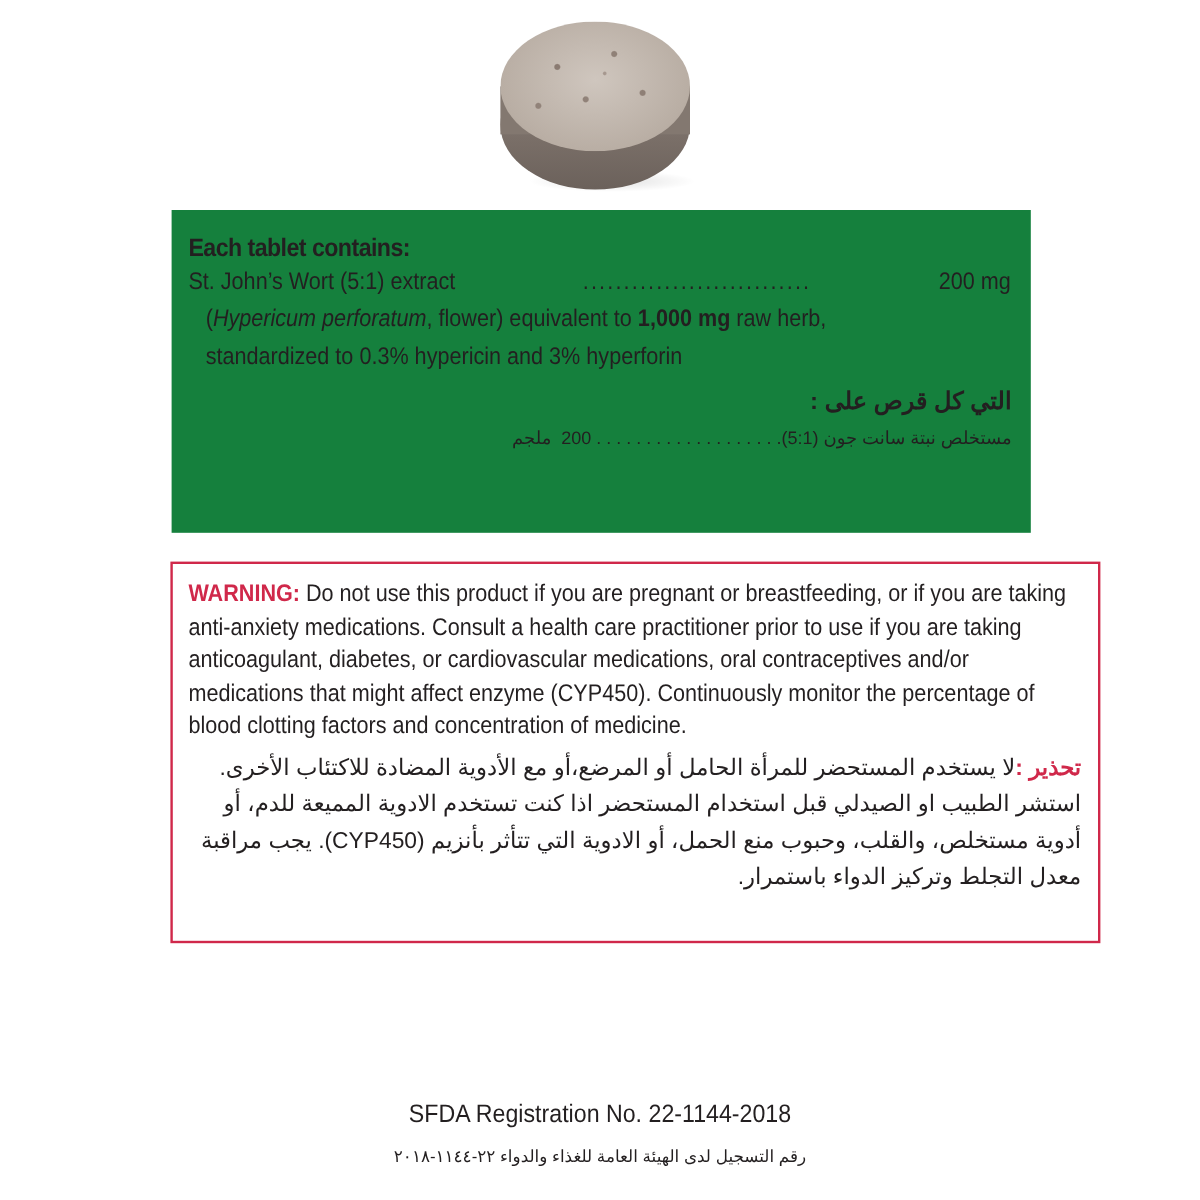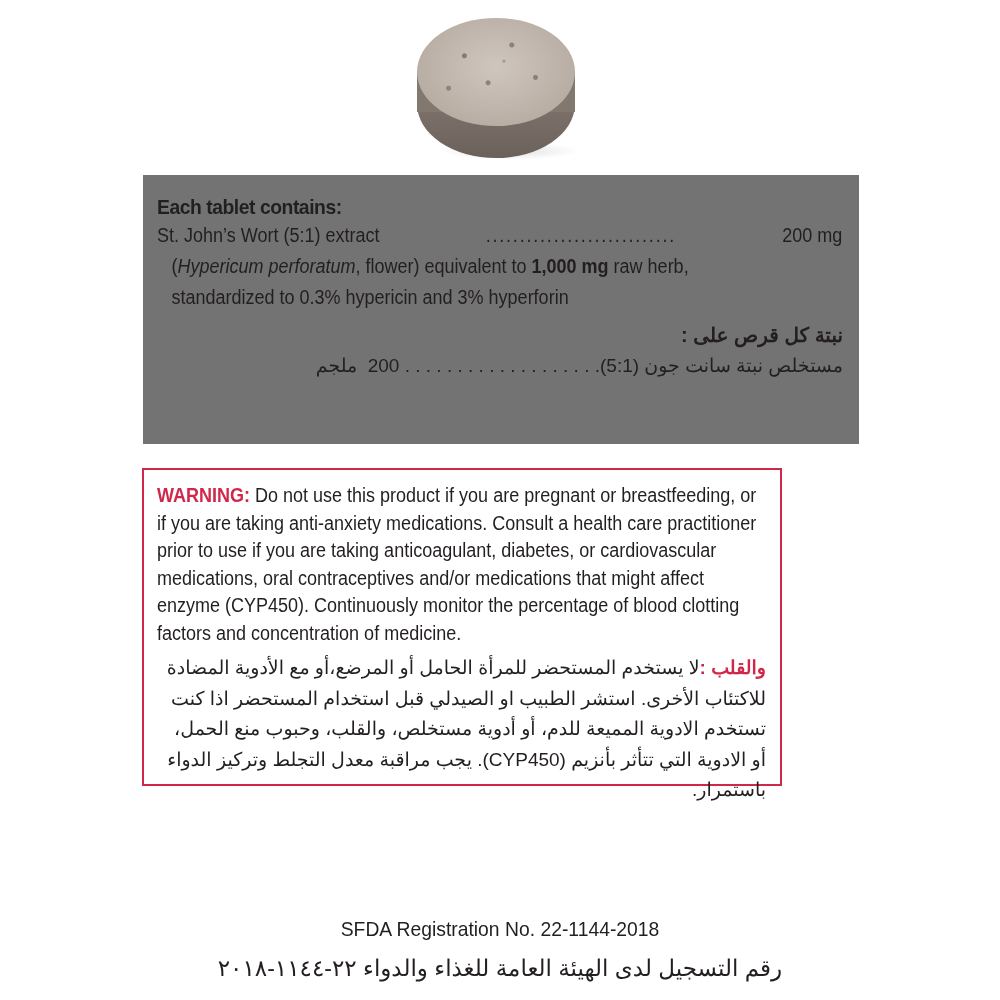--- a/index.html
+++ b/index.html
@@ -27,45 +27,45 @@
   }
   .tablet-band {
     position:absolute; left:17px; top:62px; width:158px; height:40px; background:#837870; z-index:1;
   }
   .tablet-shadow {
     position:absolute; left:40px; top:132px; width:140px; height:18px; border-radius:50%;
     background: radial-gradient(ellipse, rgba(0,0,0,.12), transparent 70%);
   }
 
   .ingredients {
-    position:absolute; left:143px; top:175px; width:716px; height:269px; background:#737373;
+    position:absolute; left:143px; top:175px; width:716px; height:269px; background:#15803d;
     box-sizing:border-box; padding:18px 16px 0 14px;
   }
   .ing-title { font-weight:bold; font-size:21px; letter-spacing:-0.5px; margin:0; line-height:27px; transform:scaleX(.92); transform-origin:left; }
   .ing-line { font-size:20px; line-height:31px; transform:scaleX(.9); transform-origin:left; white-space:nowrap; }
   .row { display:flex; justify-content:space-between; width:111%; }
   .indent { padding-left:16px; }
   .dots { letter-spacing:2px; }
   .ar-block { direction:rtl; text-align:right; margin-top:8px; }
   .ar-title { font-weight:bold; font-size:20px; line-height:29px; }
-  .ar-line { font-size:19px; line-height:31px; white-space:nowrap; }
+  .ar-line { font-size:15px; line-height:31px; white-space:nowrap; }
   b.num { font-weight:bold; }
 
   .warning {
-    position:absolute; left:142px; top:468px; width:640px; height:318px; box-sizing:border-box;
+    position:absolute; left:142px; top:468px; width:775px; height:318px; box-sizing:border-box;
     border:2.5px solid #d0284a; padding:12px 14px 0 13px;
   }
   .warn-en { font-size:20px; line-height:27.5px; transform:scaleX(.9); transform-origin:left top; width:111%; }
   .warn-label { color:#d0284a; font-weight:bold; }
   .warn-ar { direction:rtl; text-align:right; font-size:19px; line-height:30.5px; margin-top:6px; }
   .warn-ar .warn-label { color:#d0284a; }
 
   .footer { position:absolute; left:0; width:1000px; text-align:center; }
   .reg-en { top:917px; font-size:21px; transform:scaleX(.92); }
-  .reg-ar { top:955px; font-size:23px; direction:rtl; }
+  .reg-ar { top:955px; font-size:14px; direction:rtl; }
 </style>
 </head>
 <body>
 
 <div class="tablet-wrap">
   <div class="tablet-shadow"></div>
   <div class="tablet-side"></div>
   <div class="tablet-band"></div>
   <div class="tablet-top"></div>
 </div>
@@ -74,26 +74,26 @@
   <h2 class="ing-title">Each tablet contains:</h2>
   <div class="ing-line row">
     <span>St. John’s Wort (5:1) extract</span>
     <span class="dots">............................</span>
     <span>200 mg</span>
   </div>
   <div class="ing-line indent"><span>(</span><i>Hypericum perforatum</i><span>, flower) equivalent to </span><b>1,000 mg</b><span> raw herb,</span></div>
   <div class="ing-line indent">standardized to 0.3% hypericin and 3% hyperforin</div>
 
   <div class="ar-block">
-    <div class="ar-title">نبتة كل قرص على :</div>
+    <div class="ar-title">التي كل قرص على :</div>
     <div class="ar-line">
       <span>مستخلص نبتة سانت جون (5:1)</span><span>. . . . . . . . . . . . . . . . . . .</span>&nbsp;<span>200</span>&nbsp;&nbsp;<span>ملجم</span>
     </div>
   </div>
 </section>
 
 <section class="warning">
   <div class="warn-en"><span class="warn-label">WARNING:</span><span> Do not use this product if you are pregnant or breastfeeding, or if you are taking anti-anxiety medications. Consult a health care practitioner prior to use if you are taking anticoagulant, diabetes, or cardiovascular medications, oral contraceptives and/or medications that might affect enzyme (CYP450). Continuously monitor the percentage of blood clotting factors and concentration of medicine.</span></div>
-  <div class="warn-ar"><span class="warn-label">والقلب :</span><span>لا يستخدم المستحضر للمرأة الحامل أو المرضع،أو مع الأدوية المضادة للاكتئاب الأخرى. استشر الطبيب او الصيدلي قبل استخدام المستحضر اذا كنت تستخدم الادوية المميعة للدم، أو  أدوية مستخلص، والقلب، وحبوب منع الحمل، أو الادوية التي تتأثر بأنزيم (CYP450). يجب مراقبة معدل التجلط وتركيز الدواء باستمرار.</span></div>
+  <div class="warn-ar"><span class="warn-label">تحذير :</span><span>لا يستخدم المستحضر للمرأة الحامل أو المرضع،أو مع الأدوية المضادة للاكتئاب الأخرى. استشر الطبيب او الصيدلي قبل استخدام المستحضر اذا كنت تستخدم الادوية المميعة للدم، أو  أدوية مستخلص، والقلب، وحبوب منع الحمل، أو الادوية التي تتأثر بأنزيم (CYP450). يجب مراقبة معدل التجلط وتركيز الدواء باستمرار.</span></div>
 </section>
 
 <div class="footer reg-en">SFDA Registration No. 22-1144-2018</div>
 <div class="footer reg-ar">رقم التسجيل لدى الهيئة العامة للغذاء والدواء ٢٢-١١٤٤-٢٠١٨</div>
 
 </body></html>

